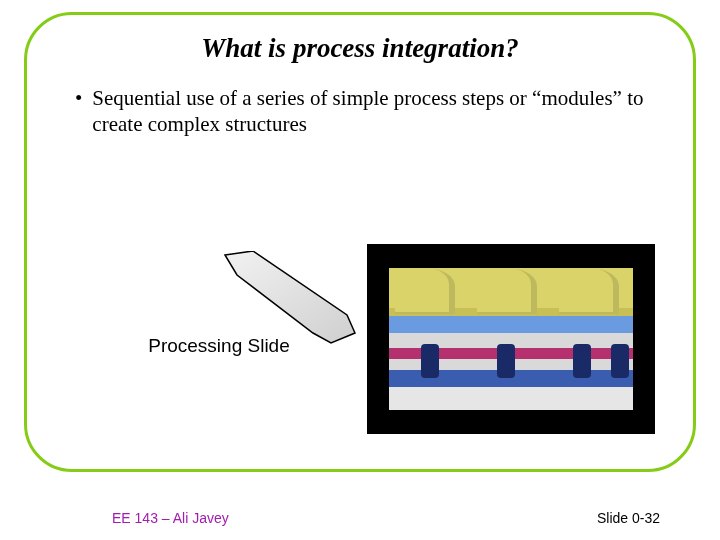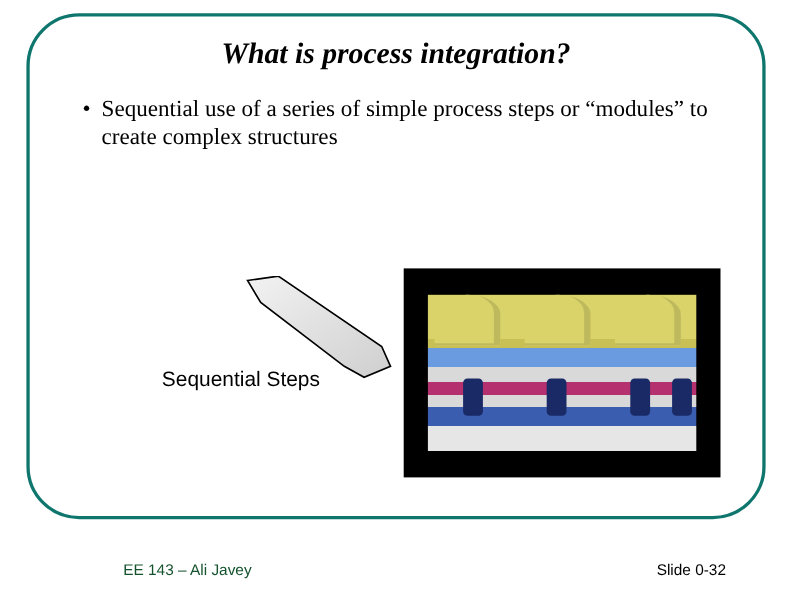--- a/index.html
+++ b/index.html
@@ -10,21 +10,21 @@
     font-family: "Times New Roman", Times, serif;
     position: relative;
     overflow: hidden;
   }
   .slide-frame {
     position: absolute;
     top: 12px;
     left: 24px;
     width: 672px;
     height: 460px;
-    border: 3px solid #0f766e;
+    border: 3px solid #84cc16;
     border-radius: 48px;
     background: #fff;
   }
   .title {
     position: absolute;
     top: 18px;
     left: 0;
     width: 100%;
     text-align: center;
     font-style: italic;
@@ -152,21 +152,21 @@
   .via1 { left: 54px; }
   .via2 { left: 130px; }
   .via3 { left: 206px; }
   .via4 { left: 244px; }
   .footer-left {
     position: absolute;
     left: 112px;
     top: 510px;
     font-family: Arial, Helvetica, sans-serif;
     font-size: 14px;
-    color: #14532d;
+    color: #a21caf;
   }
   .footer-right {
     position: absolute;
     right: 60px;
     top: 510px;
     font-family: Liberation Sans, sans-serif;
     font-size: 14px;
     color: #000;
   }
 </style>
@@ -186,21 +186,21 @@
   <svg class="arrow" width="140" height="100">
     <defs>
       <linearGradient id="ag" x1="0" y1="0" x2="1" y2="1">
         <stop offset="0%" stop-color="#f2f2f2"></stop>
         <stop offset="100%" stop-color="#cfcfcf"></stop>
       </linearGradient>
     </defs>
     <polygon points="8,4 36,0 130,64 138,82 114,92 96,82 20,24" fill="url(#ag)" stroke="#000" stroke-width="1.5"></polygon>
   </svg>
 
-  <div class="proc-steps">Sequential Steps</div>
+  <div class="proc-steps">Processing Slide</div>
 
   <div class="chip-image">
     <div class="chip-inner"></div>
     <div class="chip-ridge ridge1"></div>
     <div class="chip-ridge ridge2"></div>
     <div class="chip-ridge ridge3"></div>
     <div class="chip-via via1"></div>
     <div class="chip-via via2"></div>
     <div class="chip-via via3"></div>
     <div class="chip-via via4"></div>

